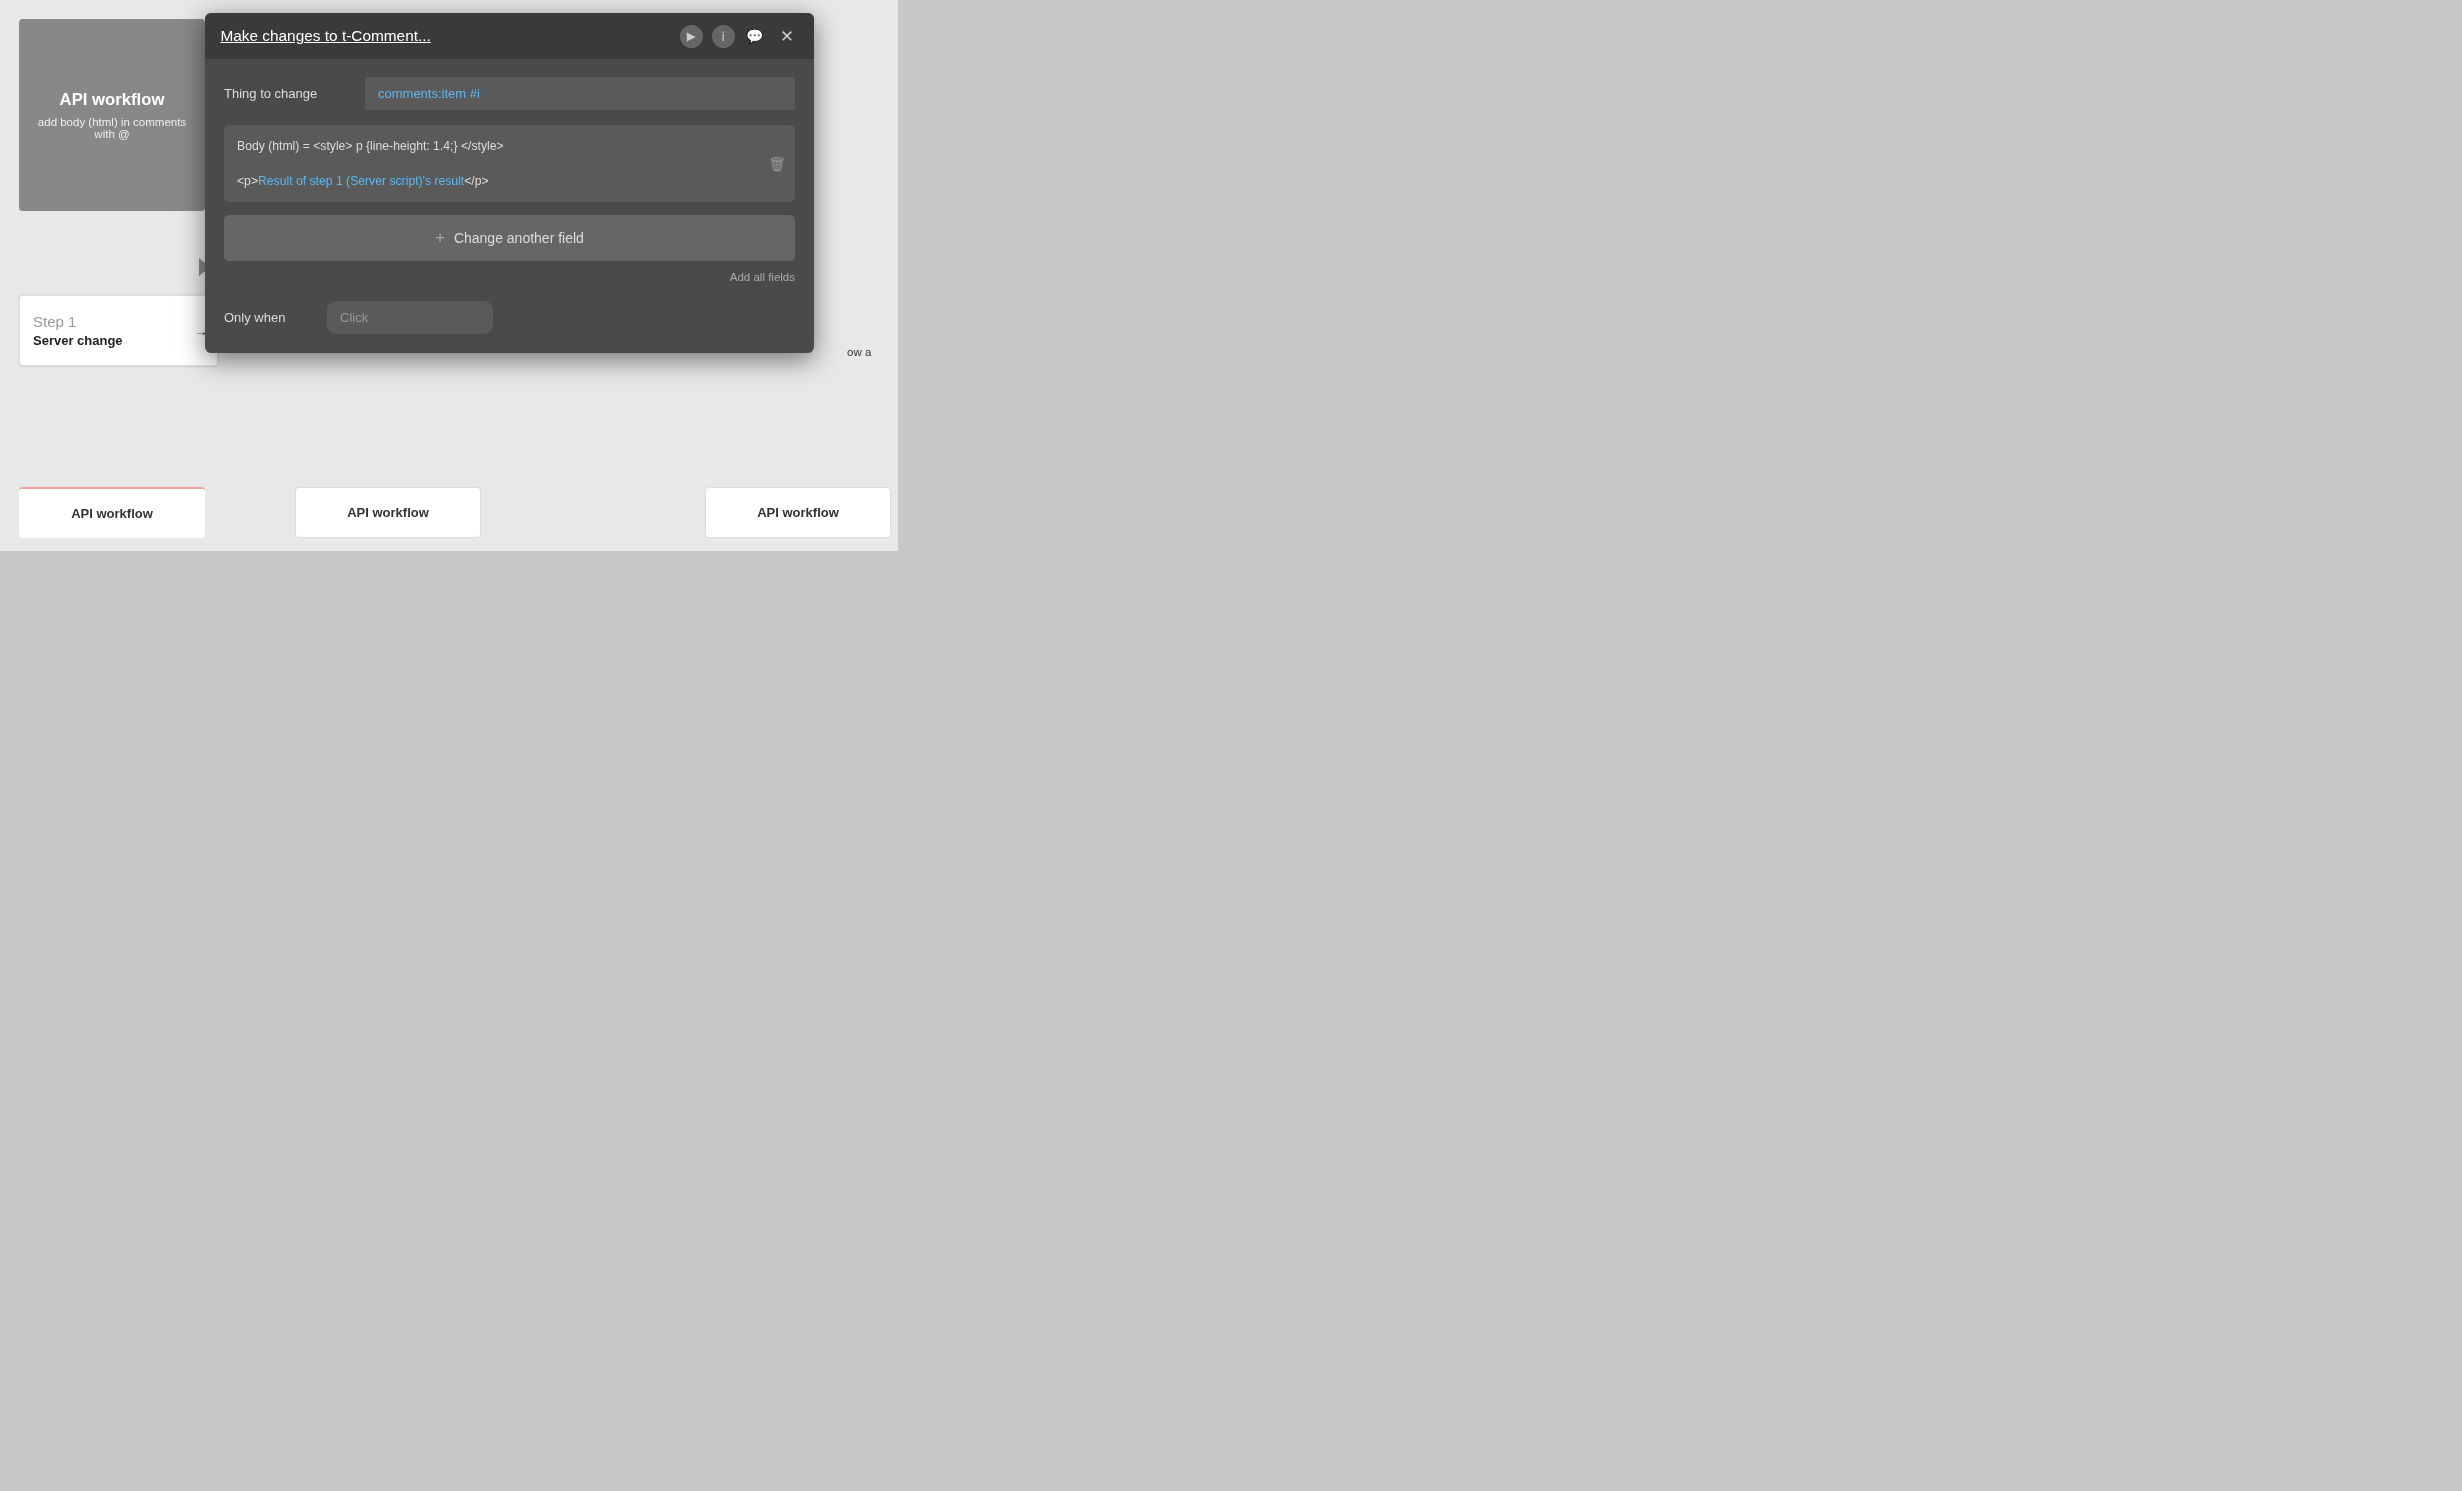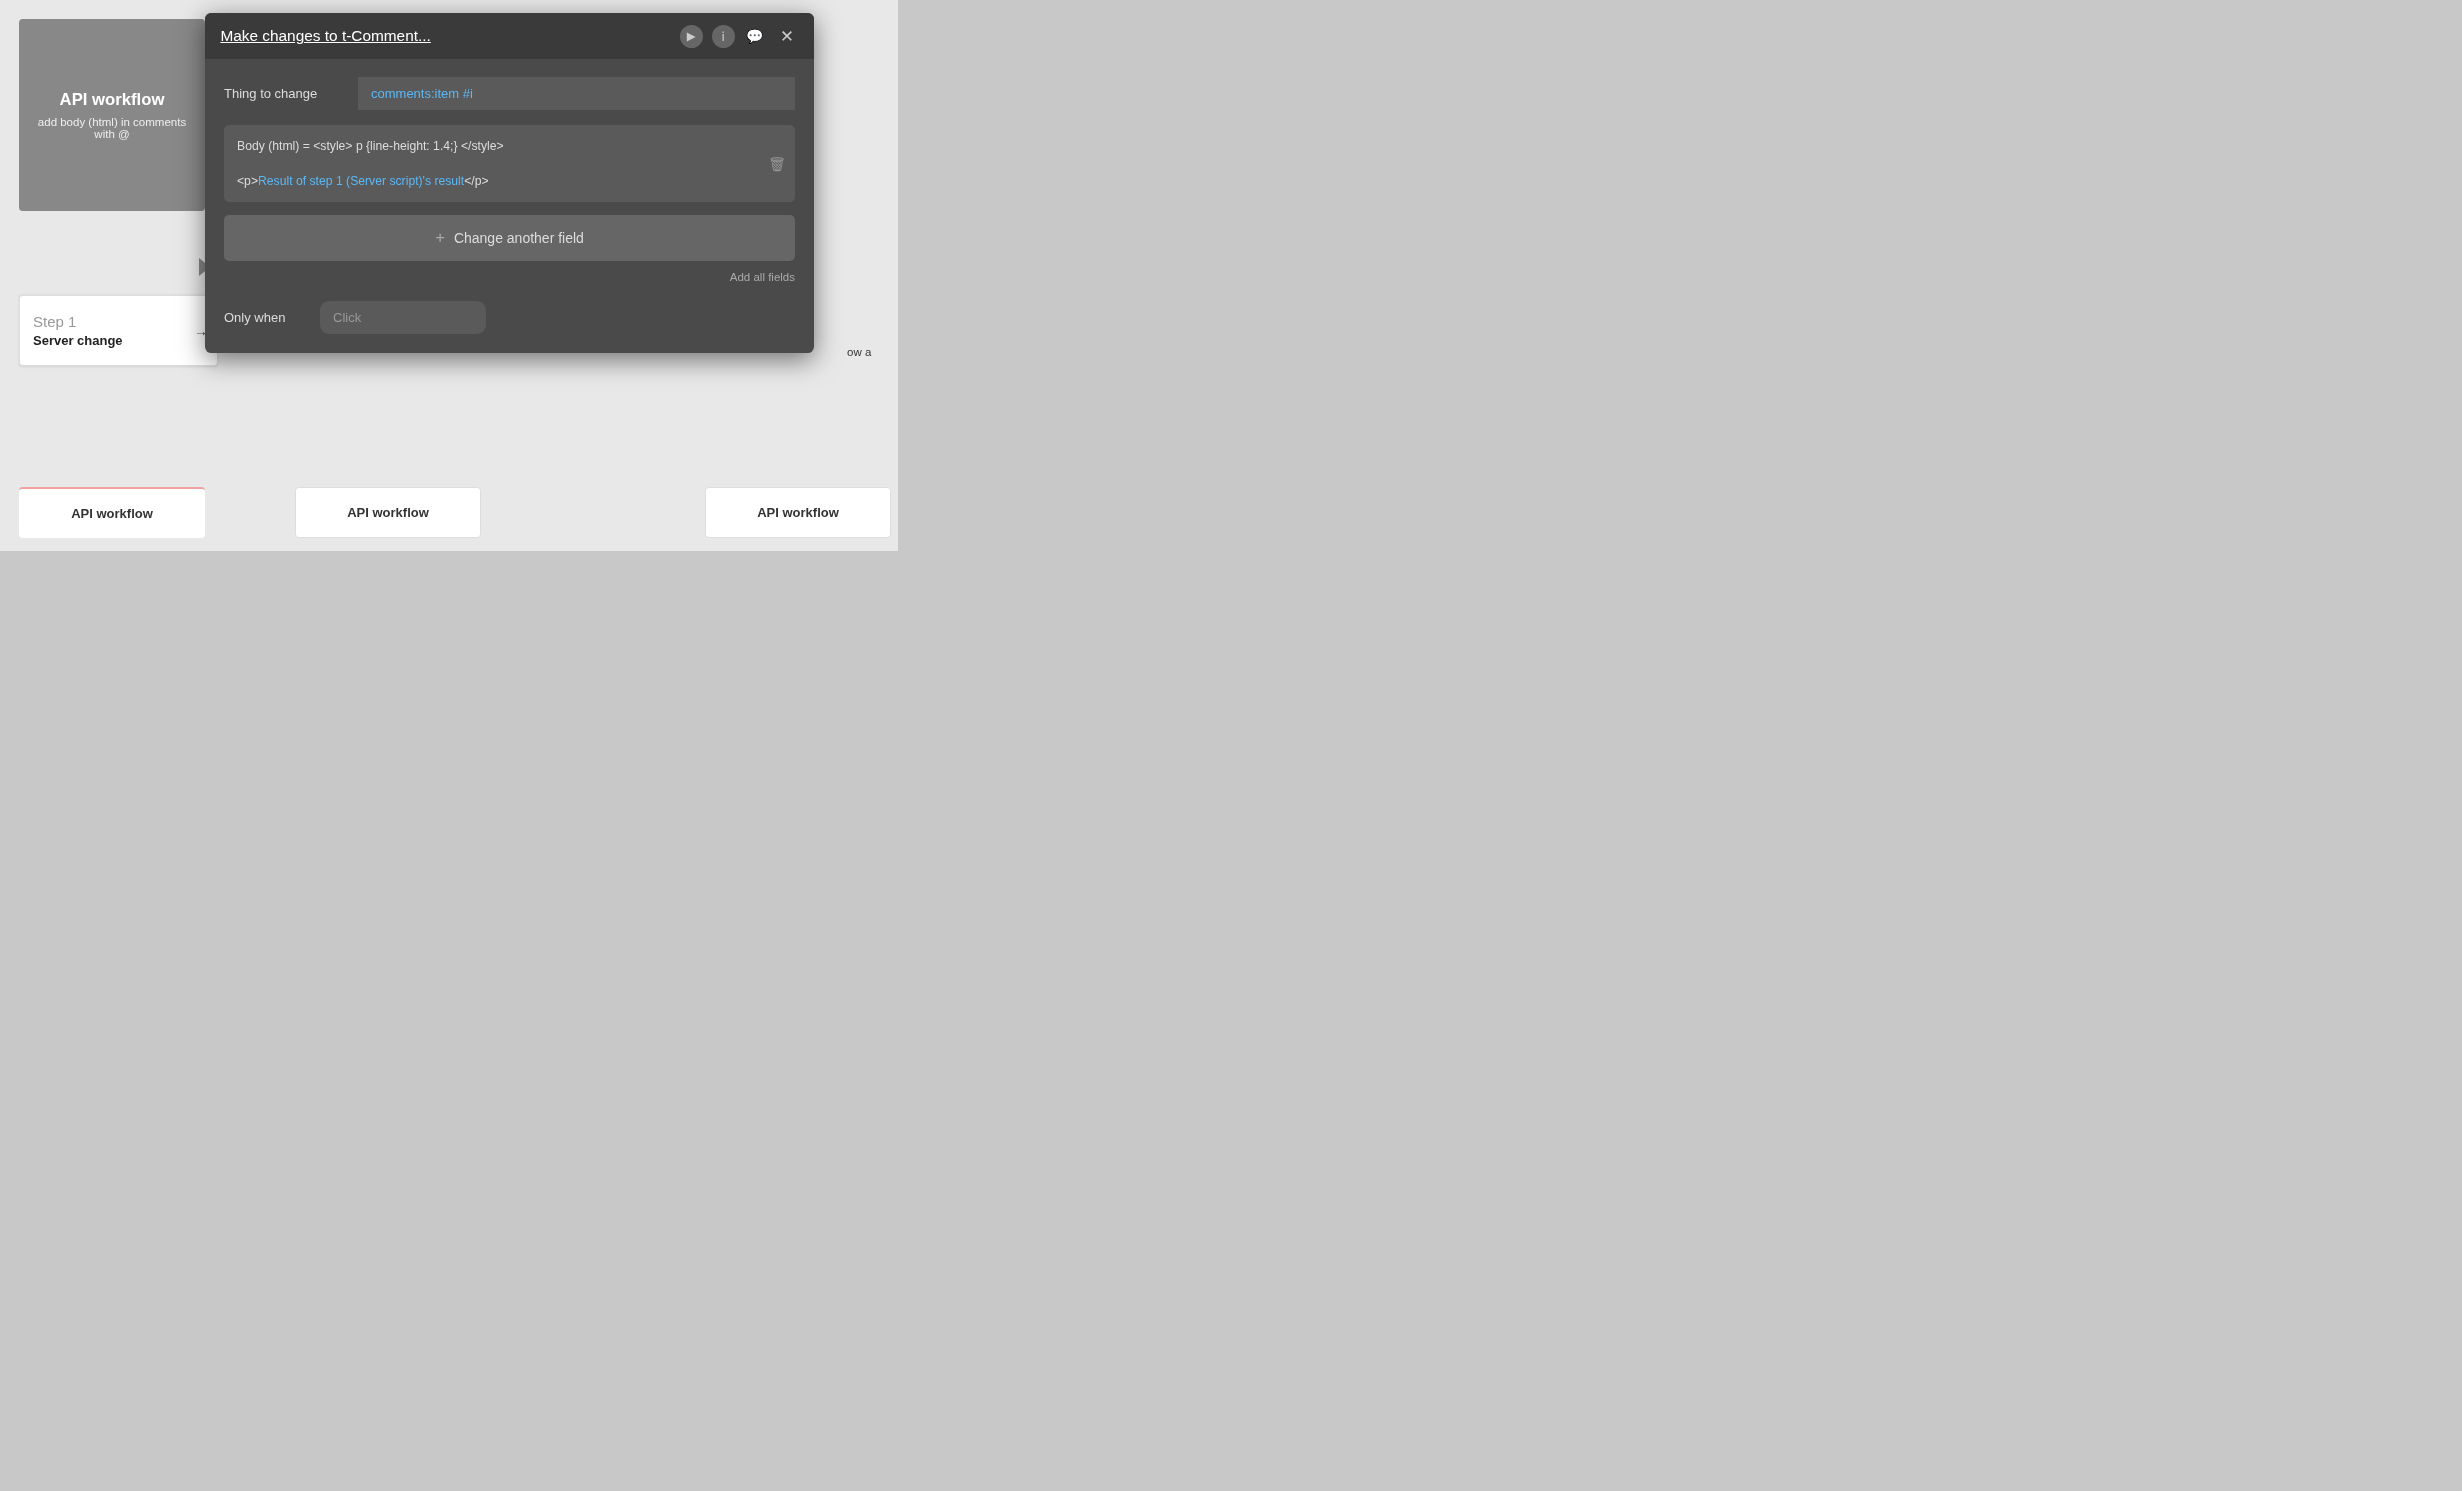--- a/index.html
+++ b/index.html
@@ -170,21 +170,21 @@
     
     .modal-body {
       padding: 18px 19px 19px;
     }
 
     
     .field-row {
       display: flex;
       align-items: center;
       margin-bottom: 15.4px;
-      gap: 6px;
+      gap: 13px;
     }
     .field-label {
       font-size: 13px;
       color: #ddd;
       min-width: 128px;
     }
     .field-value-box {
       background: #5a5a5a;
       border-radius: 0;
       padding: 9px 13px;
@@ -250,21 +250,21 @@
       color: #aaa;
       font-size: 11.5px;
       margin-bottom: 18px;
       cursor: pointer;
     }
 
     
     .only-when-row {
       display: flex;
       align-items: center;
-      gap: 13px;
+      gap: 20px;
     }
     .only-when-label {
       font-size: 13px;
       color: #ddd;
       min-width: 83px;
     }
     .only-when-value {
       background: #5a5a5a;
       border-radius: 9px;
       padding: 9px 13px;

